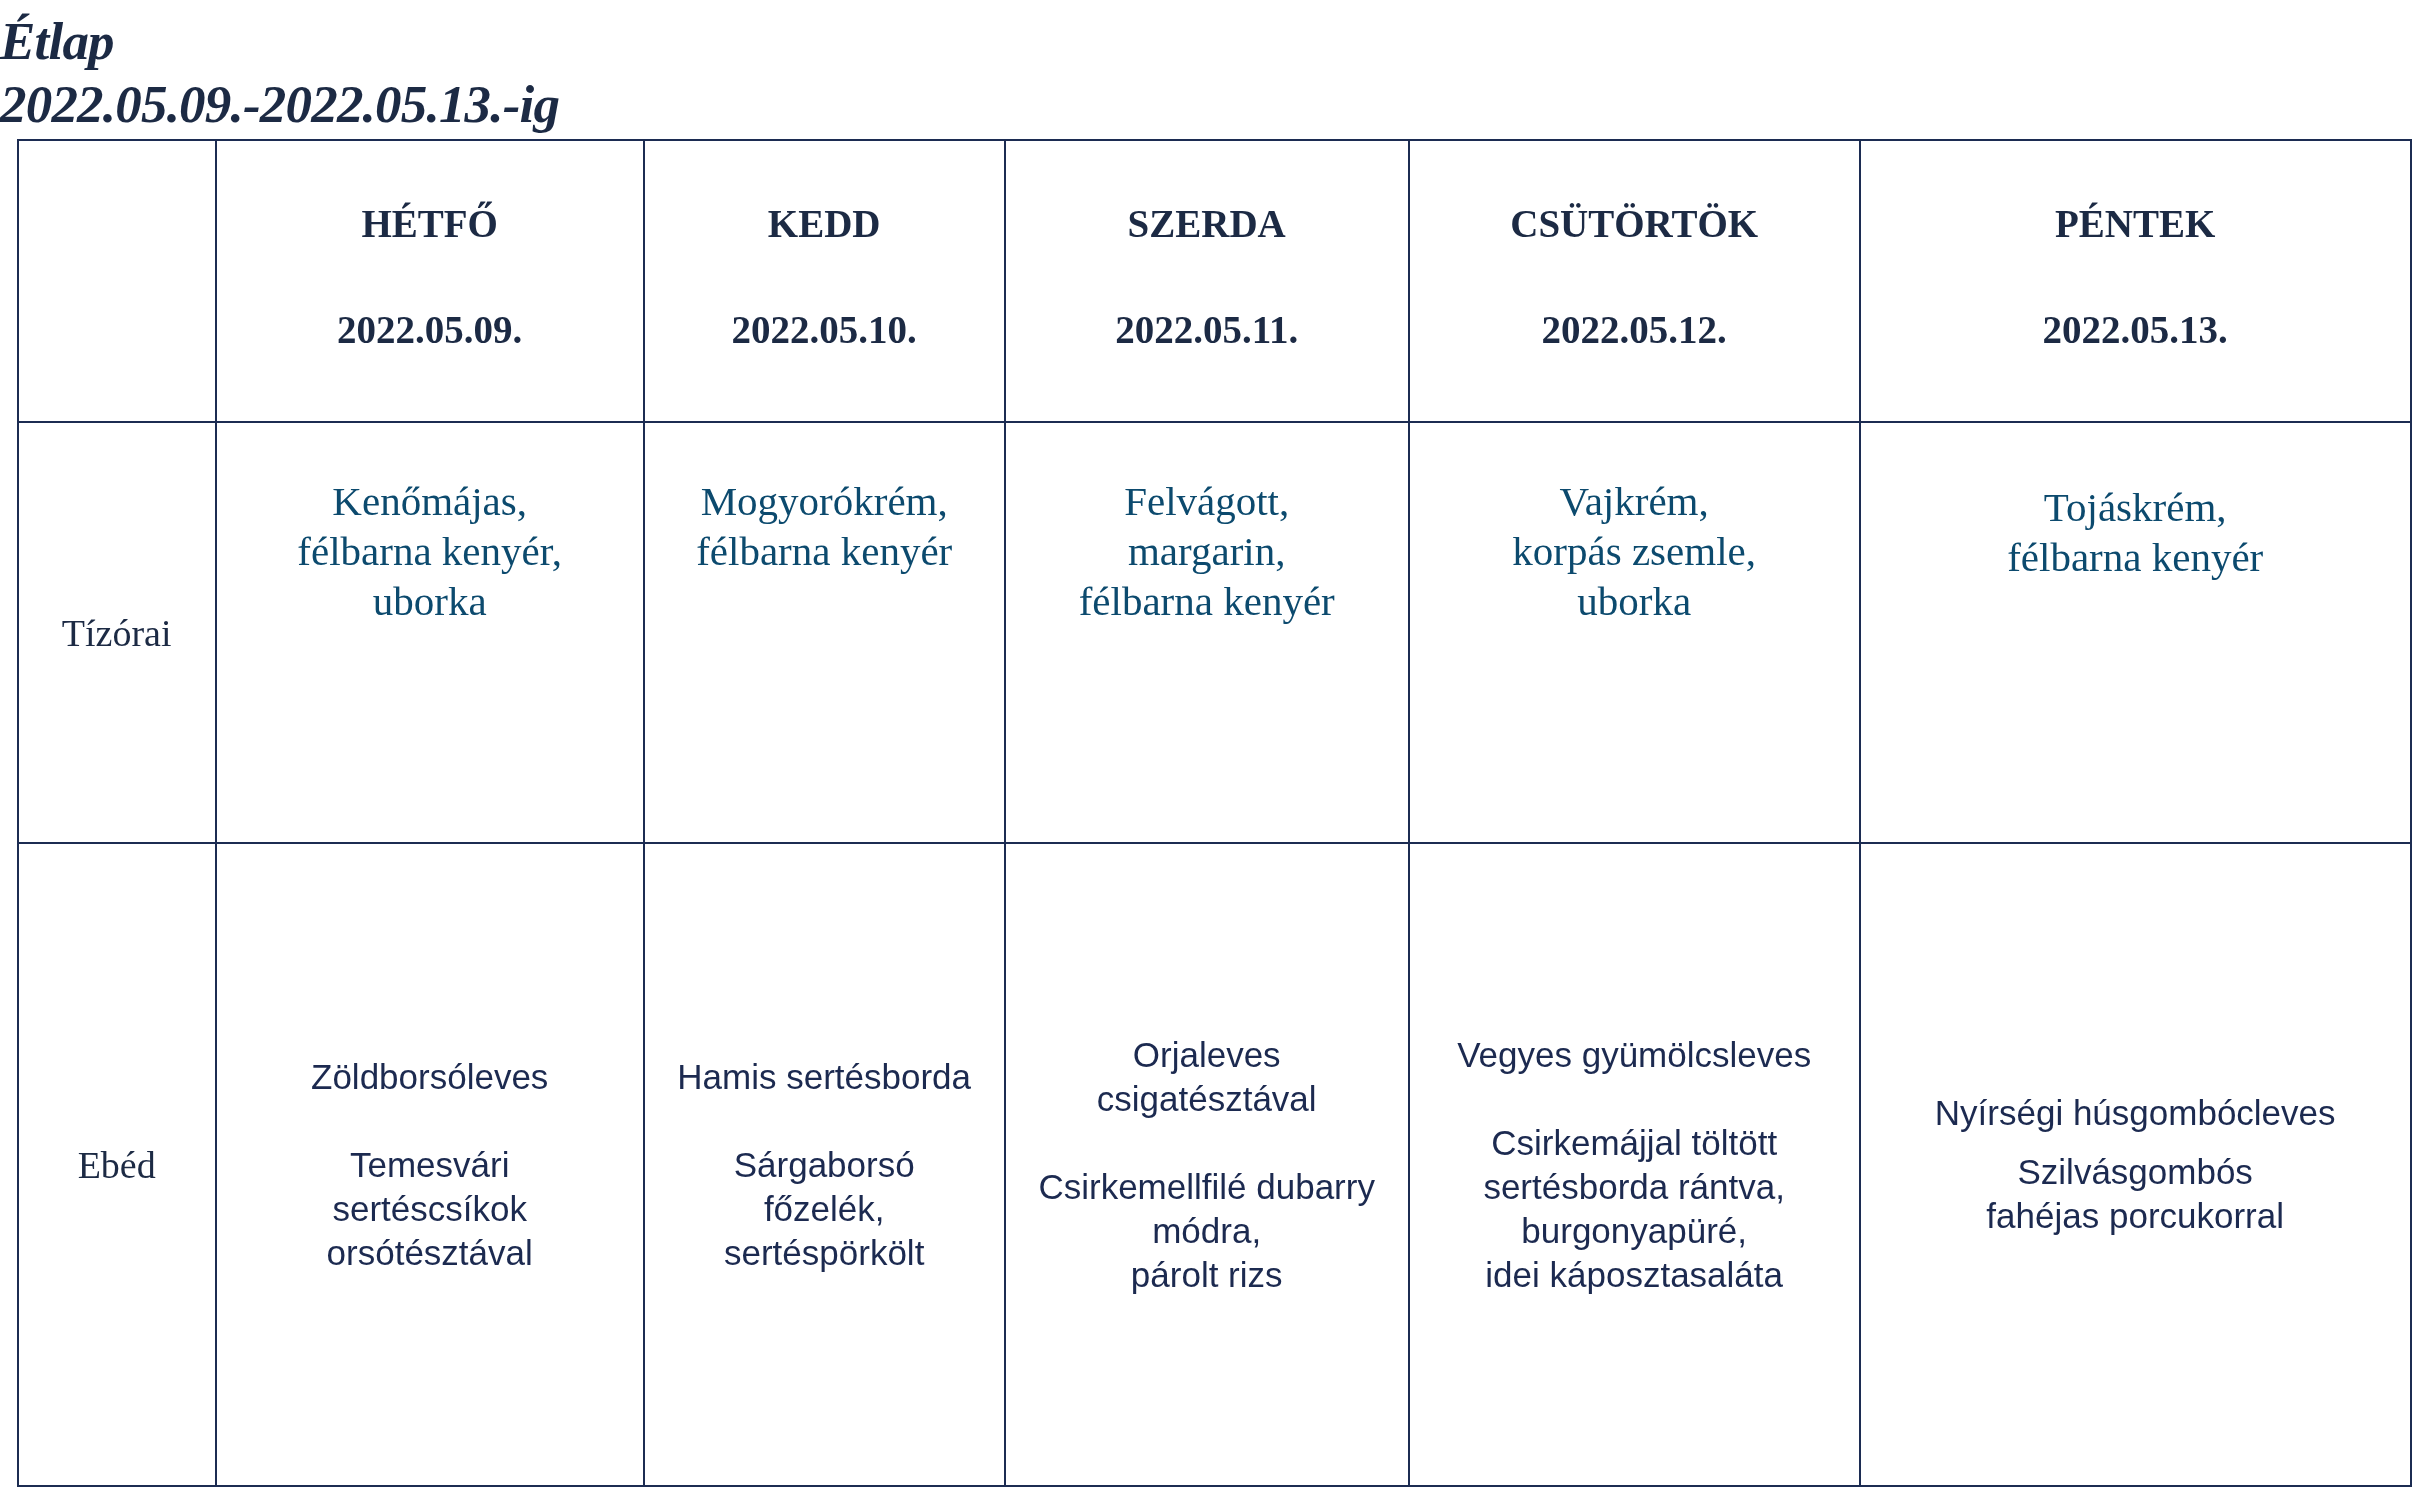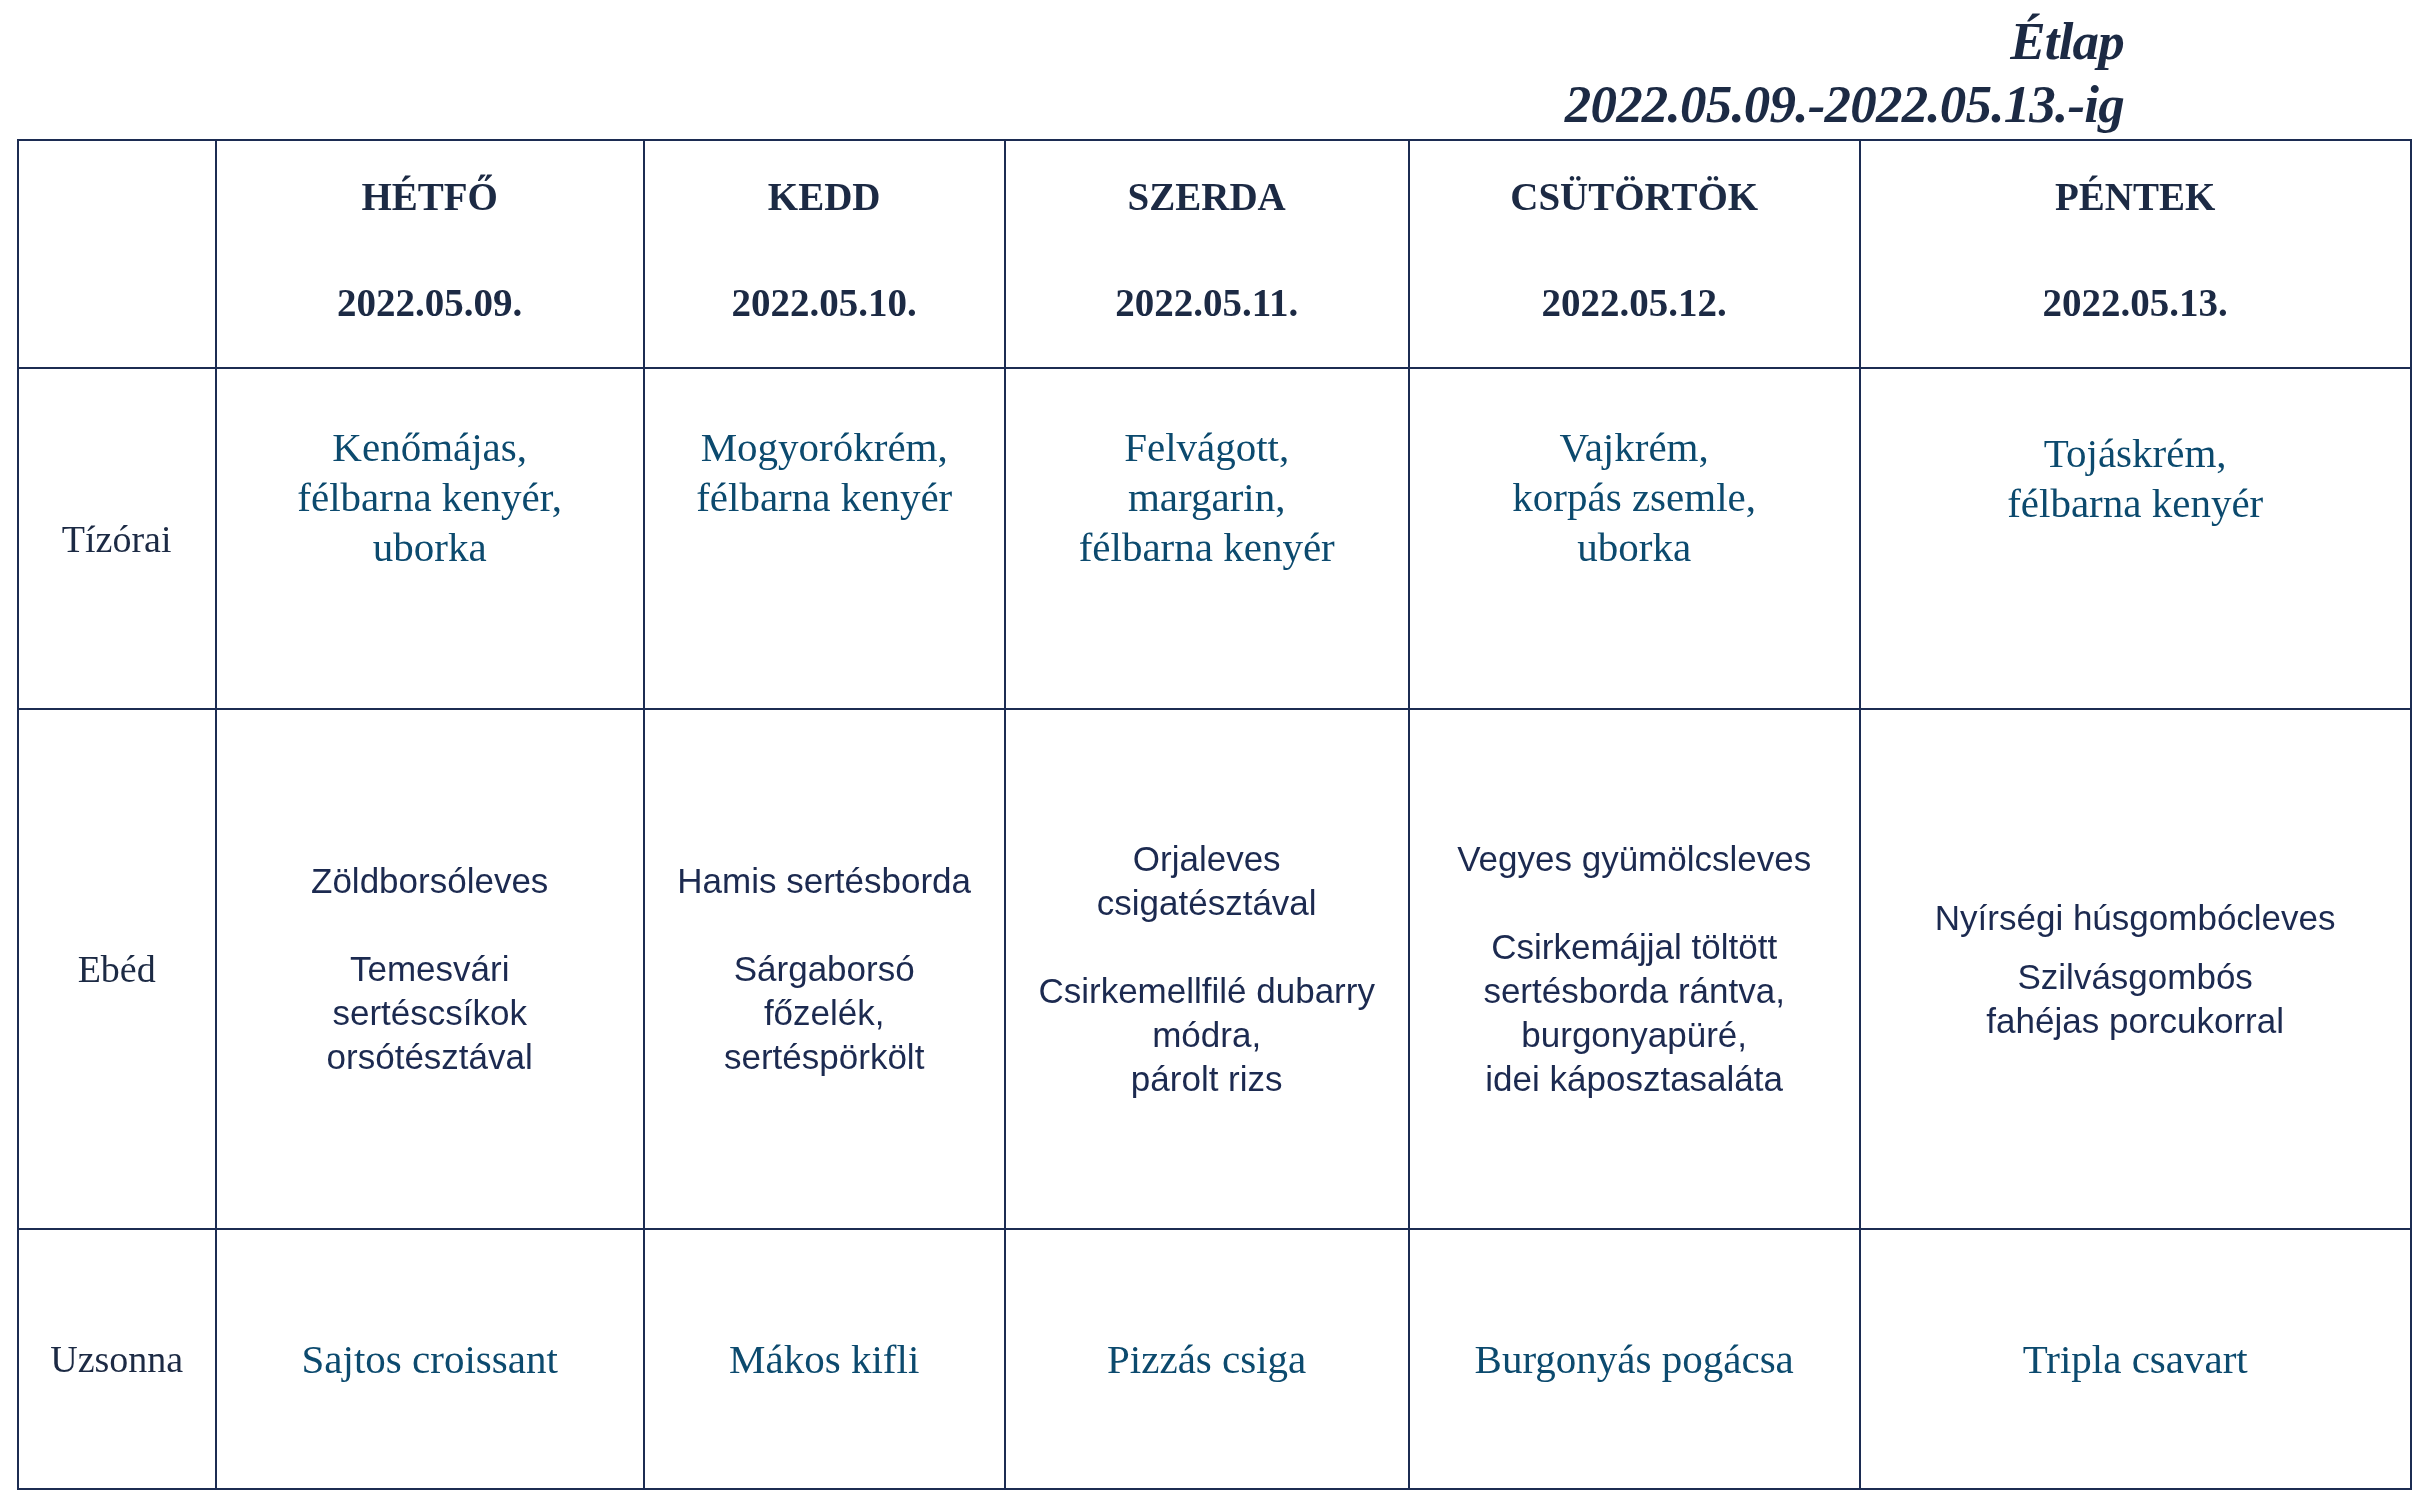--- a/index.html
+++ b/index.html
@@ -23,21 +23,21 @@
       text-align: center;
       font-family: "Liberation Serif", serif;
       font-style: italic;
       font-weight: bold;
       color: #1c2a44;
     }
     .title-line {
       position: absolute;
       left: 0;
       width: 2124px;
-      text-align: right;
+      text-align: left;
       font-size: 53px;
       line-height: 61px;
       letter-spacing: -0.8px;
     }
     .title-line.t1 { top: 10.6px; }
     .title-line.t2 { top: 74px; }
 
     table.menu {
       position: absolute;
       left: 16.7px;
@@ -197,23 +197,15 @@
       <span class="line">idei káposztasaláta</span>
     </td>
     <td class="sans-cell">
       <span class="line">Nyírségi húsgombócleves</span>
       <span class="gap-small"></span>
       <span class="line">Szilvásgombós</span>
       <span class="line">fahéjas porcukorral</span>
     </td>
   </tr>
 
-  <tr class="r-uzs">
-    <th class="rowlabel">Uzsonna</th>
-    <td class="serif-cell">Sajtos croissant</td>
-    <td class="serif-cell">Mákos kifli</td>
-    <td class="serif-cell">Pizzás csiga</td>
-    <td class="serif-cell">Burgonyás pogácsa</td>
-    <td class="serif-cell">Tripla csavart</td>
-  </tr>
 </tbody>
   </table>
 
 
 </body></html>

